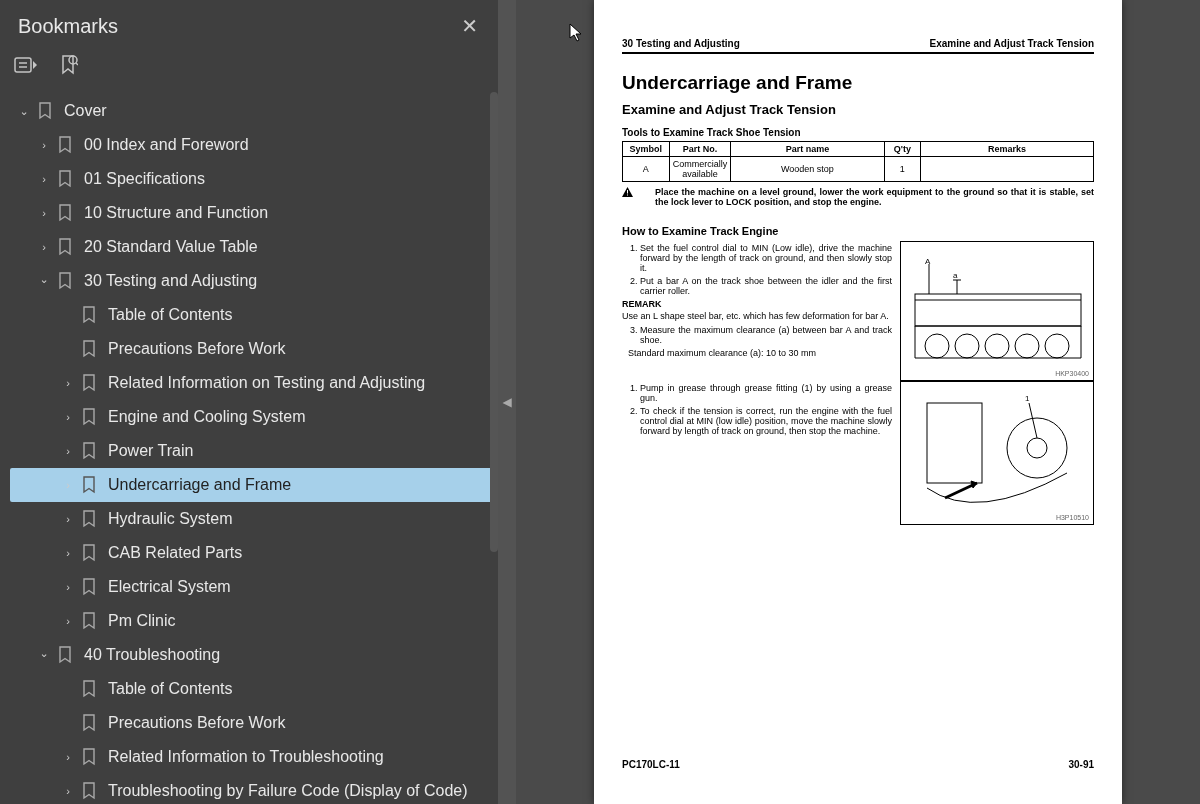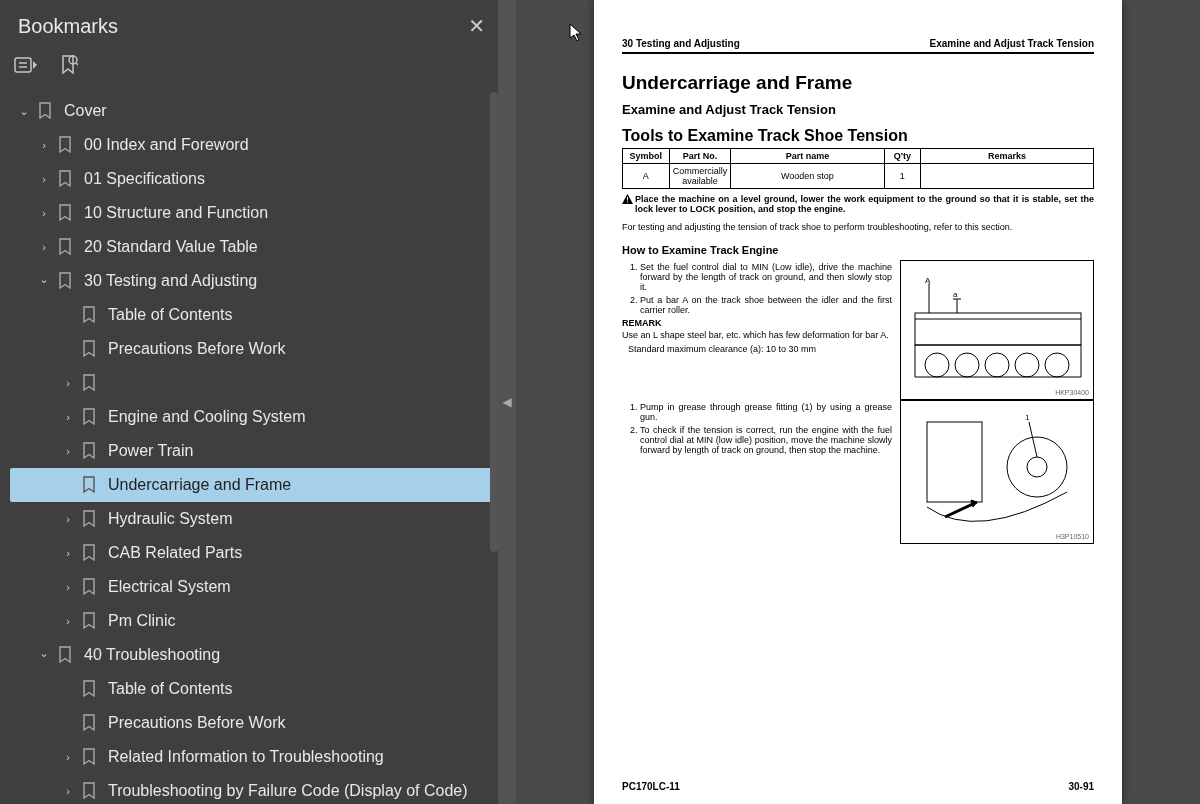--- a/index.html
+++ b/index.html
@@ -1,18 +1,18 @@
 <!DOCTYPE html>
 <html><head>
 <meta charset="utf-8">
 <style>
 html,body{margin:0;padding:0;height:100%;font-family:"Segoe UI",Arial,sans-serif;overflow:hidden;background:#000}
 .app{display:flex;width:1200px;height:804px;background:#3a3a3a}
 .sidebar{width:498px;background:#3f3f3f;display:flex;flex-direction:column;color:#e8e8e8}
-.sb-header{display:flex;justify-content:space-between;align-items:center;padding:4px 5px 4px 18px;font-size:20px;font-weight:400;height:44px}
+.sb-header{display:flex;justify-content:space-between;align-items:center;padding:4px 12px 4px 18px;font-size:20px;font-weight:400;height:44px}
 .sb-header .close{font-size:20px;color:#ccc;cursor:pointer;padding:4px 8px}
 .sb-tools{display:flex;gap:18px;padding:2px 14px 10px 14px;align-items:center}
 .sb-tools svg{stroke:#c5c5c5}
 .tree{flex:1;overflow-y:auto;position:relative}
 .tree::-webkit-scrollbar{width:8px}
 .tree-inner{padding:4px 0 10px 10px}
 .bm{display:flex;align-items:center;height:34px;font-size:16px;font-weight:300;cursor:pointer;white-space:nowrap;gap:3px}
 .bm .chev{width:20px;display:flex;justify-content:center;font-size:11px;color:#ccc}
 .bm .ribicon{margin-right:8px;display:flex}
 .bm.active{background:#a6d0ea;color:#222;border-radius:2px}
@@ -21,35 +21,35 @@
 .divider{width:18px;background:#535353;display:flex;align-items:center;justify-content:center;position:relative}
 .divider .handle{color:#aaa;font-size:12px}
 .viewer{flex:1;background:#4a4a4a;display:flex;justify-content:center;overflow:hidden;position:relative}
 .cursor{position:absolute;left:53px;top:23px;font-size:18px;color:#000;pointer-events:none;z-index:10}
 .page{width:528px;background:#fff;margin-top:0;box-shadow:0 0 8px rgba(0,0,0,.5);padding:38px 28px 20px 28px;font-family:Arial,Helvetica,sans-serif;color:#000;font-size:10px;position:relative;box-sizing:border-box}
 .pg-head{display:flex;justify-content:space-between;font-size:10px;font-weight:700;border-bottom:2px solid #000;padding-bottom:3px;margin-bottom:18px}
 .h1{font-size:19px;font-weight:700;margin:0 0 8px 0}
 .h2{font-size:13px;font-weight:700;margin:0 0 10px 0}
 .h3{font-size:11px;font-weight:700;margin:12px 0 4px 0}
 .h4{font-size:10px;font-weight:700;margin:8px 0 4px 0}
-.h3b{font-size:16px;font-weight:700;margin:8px 0 3px 0}
+.h3b{font-size:10px;font-weight:700;margin:8px 0 3px 0}
 table.tools{border-collapse:collapse;width:100%;font-size:9px;margin-bottom:5px}
 table.tools th,table.tools td{border:1px solid #000;padding:2px 3px;text-align:center}
-.warn{display:flex;gap:3px;font-size:9px;font-weight:700;text-align:justify;margin-bottom:8px}
+.warn{display:flex;gap:23px;font-size:9px;font-weight:700;text-align:justify;margin-bottom:18px}
 .warn-icon{width:10px;height:10px;flex:0 0 10px}
 .body9{font-size:9px;text-align:justify;margin:0 0 4px 0}
 ol.steps{margin:2px 0;padding-left:18px;font-size:9px}
 ol.steps li{text-align:justify;margin-bottom:3px}
 .remark-l{font-weight:700;font-size:9px;margin:2px 0}
 .twocol{display:flex;gap:8px}
 .twocol .txt{flex:0 0 270px}
 .twocol .fig{flex:1;border:1px solid #000;height:138px;display:flex;align-items:center;justify-content:center;position:relative}
 .twocol .fig2{flex:1;border:1px solid #000;height:142px;display:flex;align-items:center;justify-content:center;position:relative}
 .figlabel{position:absolute;bottom:3px;right:4px;font-size:7px;color:#666}
-.pg-foot{position:absolute;bottom:12px;left:28px;right:28px;display:flex;justify-content:space-between;font-size:10px;font-weight:700}
+.pg-foot{position:absolute;bottom:34px;left:28px;right:28px;display:flex;justify-content:space-between;font-size:10px;font-weight:700}
 ol.steps{list-style:decimal}
 </style>
 </head>
 <body>
 
 <div class="app">
   <div class="sidebar">
     <div class="sb-header">
       <span>Bookmarks</span>
       <span class="close">✕</span>
@@ -147,20 +147,21 @@
               </span>
               <span>Precautions Before Work</span>
             </div>
             <div class="bm" style="padding-left: 48px;">
               <span class="chev">›</span>
               <span class="ribicon">
                 <svg width="16" height="18" viewBox="0 0 16 18" fill="none" stroke="#aaa" stroke-width="1.4">
                   <path d="M3 1 h10 v15 l-5-3.5 l-5 3.5 z"></path>
                 </svg>
               </span>
+              <span>Related Information on Testing and Adjusting</span>
             </div>
             <div class="bm" style="padding-left: 48px;">
               <span class="chev">›</span>
               <span class="ribicon">
                 <svg width="16" height="18" viewBox="0 0 16 18" fill="none" stroke="#aaa" stroke-width="1.4">
                   <path d="M3 1 h10 v15 l-5-3.5 l-5 3.5 z"></path>
                 </svg>
               </span>
               <span>Engine and Cooling System</span>
             </div>
@@ -305,30 +306,32 @@
       </tbody>
         </table>
       <div class="warn">
         <span class="warn-icon"><svg width="11" height="10" viewBox="0 0 11 10">
               <path d="M5.5 0 L11 10 L0 10 Z" fill="#000"></path>
               <rect x="5" y="3" width="1" height="3.5" fill="#fff"></rect>
               <rect x="5" y="7.5" width="1" height="1" fill="#fff"></rect>
             </svg></span>
         <span>Place the machine on a level ground, lower the work equipment to the ground so that it is stable, set the lock lever to LOCK position, and stop the engine.</span>
       </div>
-      <p class="body9">For testing and adjusting the tension of track shoe to perform troubleshooting, refer to this section.</p>
       <div class="h3">How to Examine Track Engine</div>
       <div class="twocol">
         <div class="txt">
           <ol class="steps">
             <li>Set the fuel control dial to MIN (Low idle), drive the machine forward by the length of track on ground, and then slowly stop it.</li>
             <li>Put a bar A on the track shoe between the idler and the first carrier roller.</li>
           </ol>
           <div class="remark-l">REMARK</div>
           <p class="body9" style="margin-left:0">Use an L shape steel bar, etc. which has few deformation for bar A.</p>
+          <ol class="steps" start="3">
+            <li>Measure the maximum clearance (a) between bar A and track shoe.</li>
+          </ol>
           <p class="body9" style="margin-left:6px">Standard maximum clearance (a): 10 to 30 mm</p>
         </div>
         <div class="fig">
           <svg width="180" height="110" viewBox="0 0 180 110" fill="none" stroke="#000" stroke-width="1">
             <rect x="8" y="38" width="166" height="32"></rect>
             <line x1="8" y1="44" x2="174" y2="44"></line>
             <circle cx="30" cy="90" r="12"></circle>
               <circle cx="60" cy="90" r="12"></circle>
               <circle cx="90" cy="90" r="12"></circle>
               <circle cx="120" cy="90" r="12"></circle>

